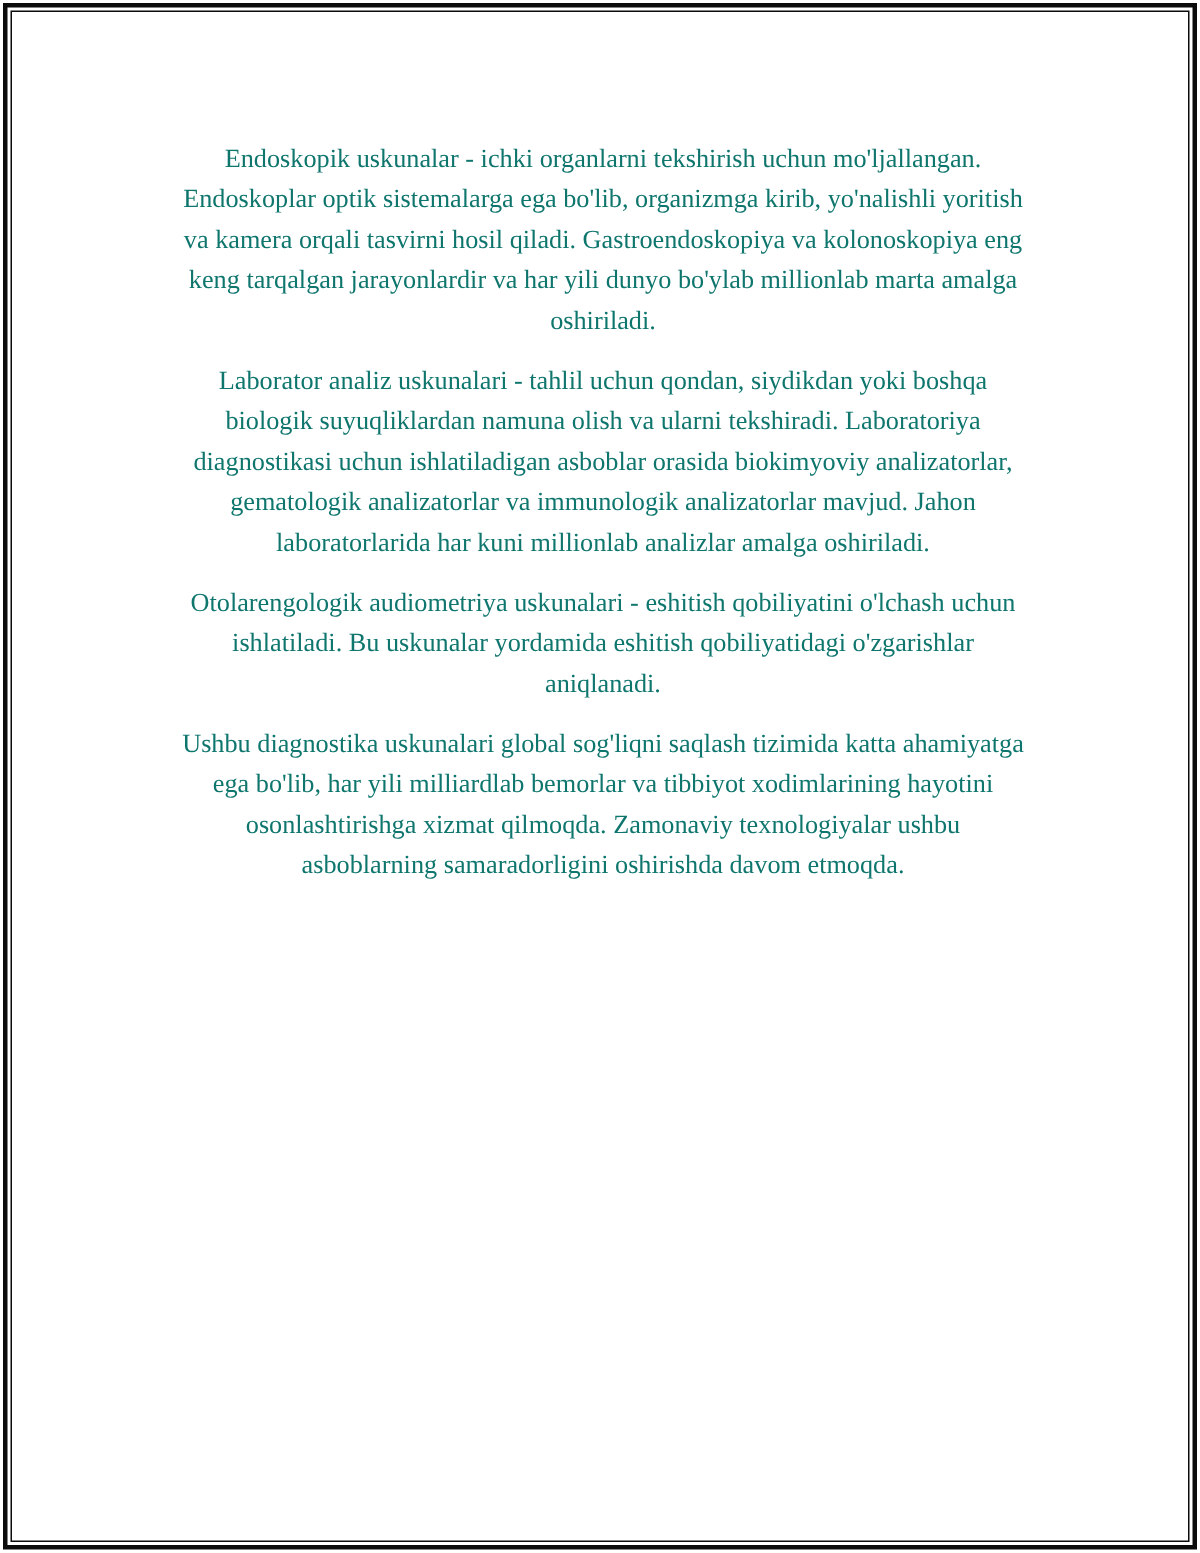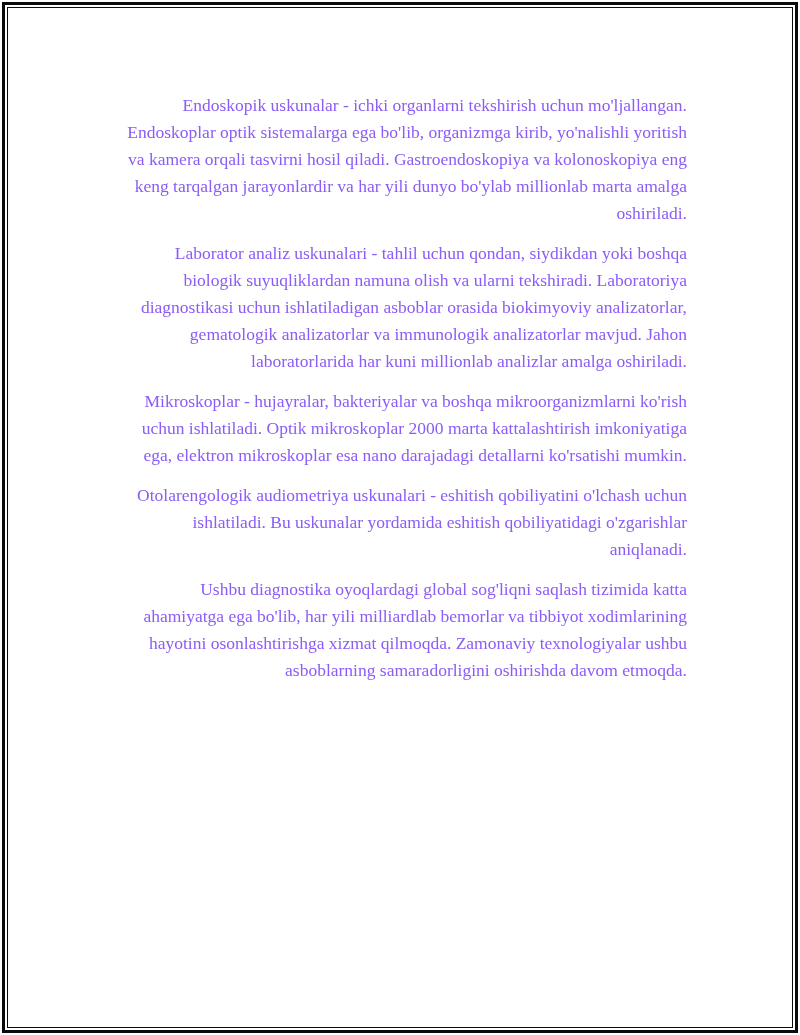--- a/index.html
+++ b/index.html
@@ -40,31 +40,30 @@
     bottom: 0;
     padding: 84px 110px 0 109px;
     box-sizing: border-box;
     overflow: hidden;
   }
   .page-content p {
     margin: 0 0 13px 0;
     width: 570px;
     font-size: 17.5px;
     line-height: 27px;
-    color: #8b5cf6;
-    text-align: right;
+    color: #0f766e;
+    text-align: center;
     letter-spacing: 0;
   }
 </style>
 </head>
 <body>
 
 <div class="frame-outer">
   <div class="frame-inner">
     <div class="page-content">
       <p>Endoskopik uskunalar - ichki organlarni tekshirish uchun mo'ljallangan. Endoskoplar optik sistemalarga ega bo'lib, organizmga kirib, yo'nalishli yoritish va kamera orqali tasvirni hosil qiladi. Gastroendoskopiya va kolonoskopiya eng keng tarqalgan jarayonlardir va har yili dunyo bo'ylab millionlab marta amalga oshiriladi.</p>
       <p>Laborator analiz uskunalari - tahlil uchun qondan, siydikdan yoki boshqa biologik suyuqliklardan namuna olish va ularni tekshiradi. Laboratoriya diagnostikasi uchun ishlatiladigan asboblar orasida biokimyoviy analizatorlar, gematologik analizatorlar va immunologik analizatorlar mavjud. Jahon laboratorlarida har kuni millionlab analizlar amalga oshiriladi.</p>
-      <p>Mikroskoplar - hujayralar, bakteriyalar va boshqa mikroorganizmlarni ko'rish uchun ishlatiladi. Optik mikroskoplar 2000 marta kattalashtirish imkoniyatiga ega, elektron mikroskoplar esa nano darajadagi detallarni ko'rsatishi mumkin.</p>
       <p>Otolarengologik audiometriya uskunalari - eshitish qobiliyatini o'lchash uchun ishlatiladi. Bu uskunalar yordamida eshitish qobiliyatidagi o'zgarishlar aniqlanadi.</p>
-      <p>Ushbu diagnostika oyoqlardagi global sog'liqni saqlash tizimida katta ahamiyatga ega bo'lib, har yili milliardlab bemorlar va tibbiyot xodimlarining hayotini osonlashtirishga xizmat qilmoqda. Zamonaviy texnologiyalar ushbu asboblarning samaradorligini oshirishda davom etmoqda.</p>
+      <p>Ushbu diagnostika uskunalari global sog'liqni saqlash tizimida katta ahamiyatga ega bo'lib, har yili milliardlab bemorlar va tibbiyot xodimlarining hayotini osonlashtirishga xizmat qilmoqda. Zamonaviy texnologiyalar ushbu asboblarning samaradorligini oshirishda davom etmoqda.</p>
     </div>
   </div>
 </div>
 
 </body></html>

